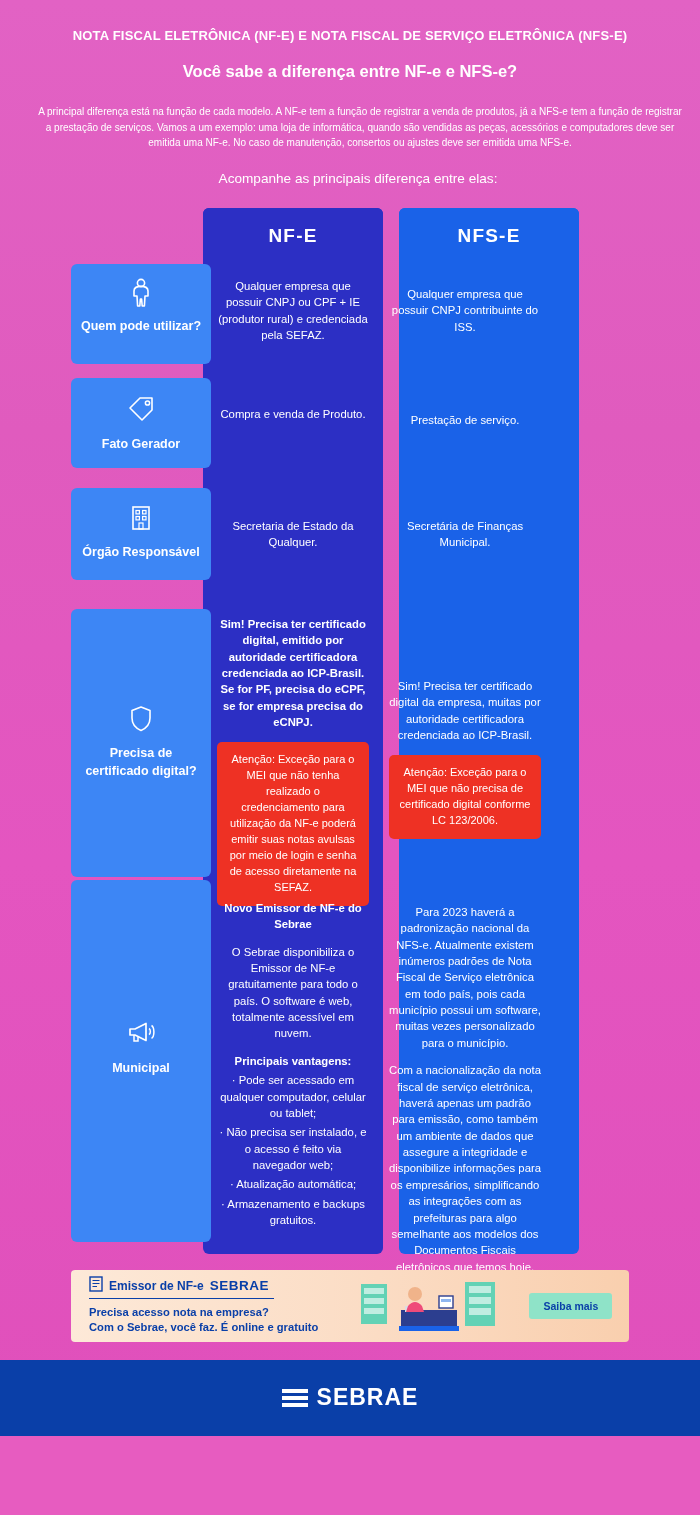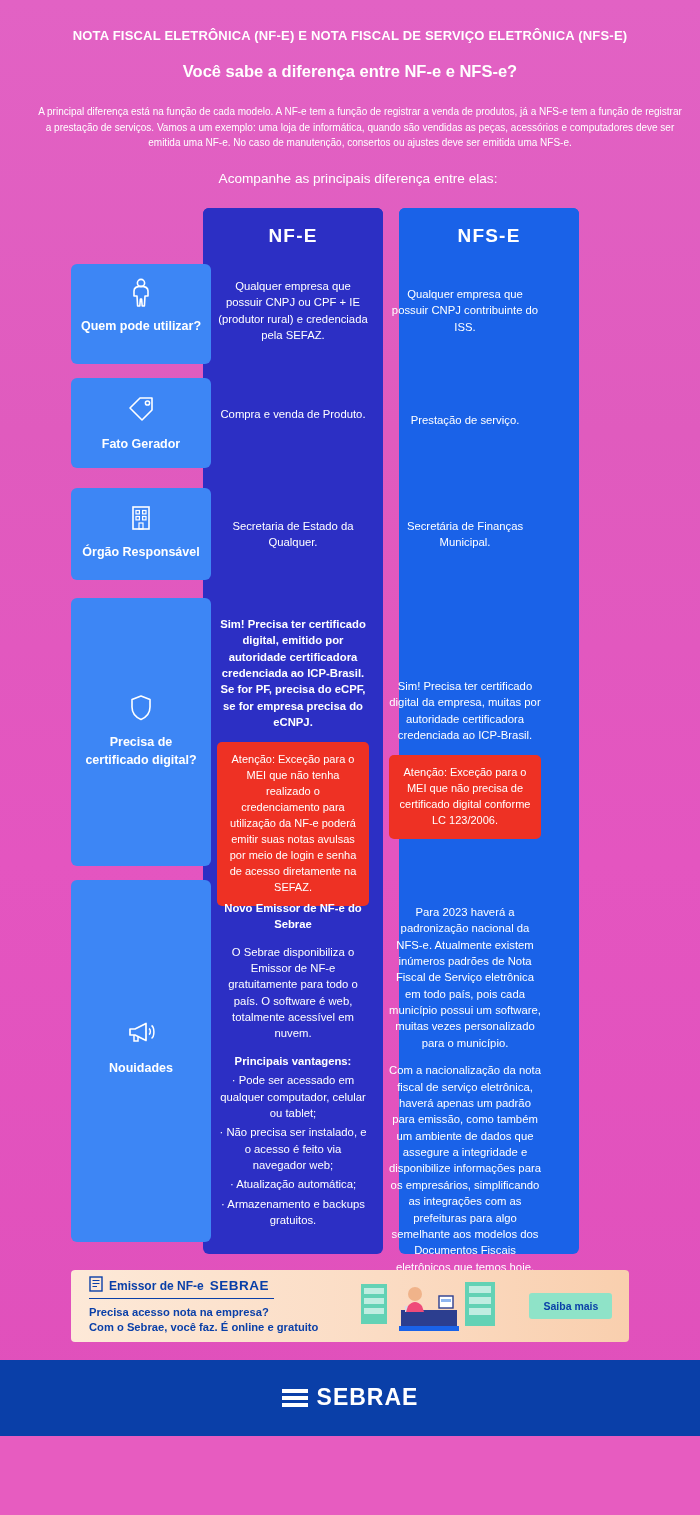--- a/index.html
+++ b/index.html
@@ -264,21 +264,21 @@
         </div>
         <div class="cell nfe" style="padding-top:30px;">
           <p>Secretaria de Estado da Qualquer.</p>
         </div>
         <div class="cell nfse" style="padding-top:30px;">
           <p>Secretária de Finanças Municipal.</p>
         </div>
       </div>
 
       <div class="row" style="height:268px;">
-        <div class="label-cell" style="height:268px; padding-top:96px;">
+        <div class="label-cell" style="height:268px; padding-top:96px;margin-top:11px;">
           <span class="icon">
             <svg width="24" height="28" viewBox="0 0 24 28">
                 <path d="M12 2 L21 5.5 V13 c0 6-4.2 10.4-9 12.5C7.2 23.4 3 19 3 13 V5.5 Z" fill="none" stroke="#fff" stroke-width="1.6" stroke-linejoin="round"></path>
               </svg>
           </span>
           <span class="lbl">Precisa de certificado digital?</span>
         </div>
         <div class="cell nfe" style="padding-top:18px;">
           <p class="strong">Sim! Precisa ter certificado digital, emitido por autoridade certificadora credenciada ao ICP-Brasil. Se for PF, precisa do eCPF, se for empresa precisa do eCNPJ.</p>
           <div class="alert">Atenção: Exceção para o MEI que não tenha realizado o credenciamento para utilização da NF-e poderá emitir suas notas avulsas por meio de login e senha de acesso diretamente na SEFAZ.</div>
@@ -292,21 +292,21 @@
       <div class="row" style="height:362px; margin-bottom:0;">
         <div class="label-cell" style="height:362px; padding-top:140px;">
           <span class="icon">
             <svg width="30" height="26" viewBox="0 0 30 26">
                 <path d="M4 9h5l11-5.5v17L9 15H4z" fill="none" stroke="#fff" stroke-width="1.7" stroke-linejoin="round"></path>
                 <path d="M8 15v6h4v-5" fill="none" stroke="#fff" stroke-width="1.5"></path>
                 <path d="M23 8.5c1.8 1 1.8 5 0 6.2" fill="none" stroke="#fff" stroke-width="1.5"></path>
                 <path d="M25.5 5.5c3.2 2 3.2 11 0 12.8" fill="none" stroke="#fff" stroke-width="1.5"></path>
               </svg>
           </span>
-          <span class="lbl">Nouidades</span>
+          <span class="lbl">Municipal</span>
         </div>
         <div class="cell nfe" style="padding-top:20px;">
           <p class="strong">Novo Emissor de NF-e do Sebrae</p>
           <p>O Sebrae disponibiliza o Emissor de NF-e gratuitamente para todo o país. O software é web, totalmente acessível em nuvem.</p>
           <p class="strong">Principais vantagens:</p>
           <ul>
             <li>· Pode ser acessado em qualquer computador, celular ou tablet;</li>
             <li>· Não precisa ser instalado, e o acesso é feito via navegador web;</li>
             <li>· Atualização automática;</li>
             <li>· Armazenamento e backups gratuitos.</li>

